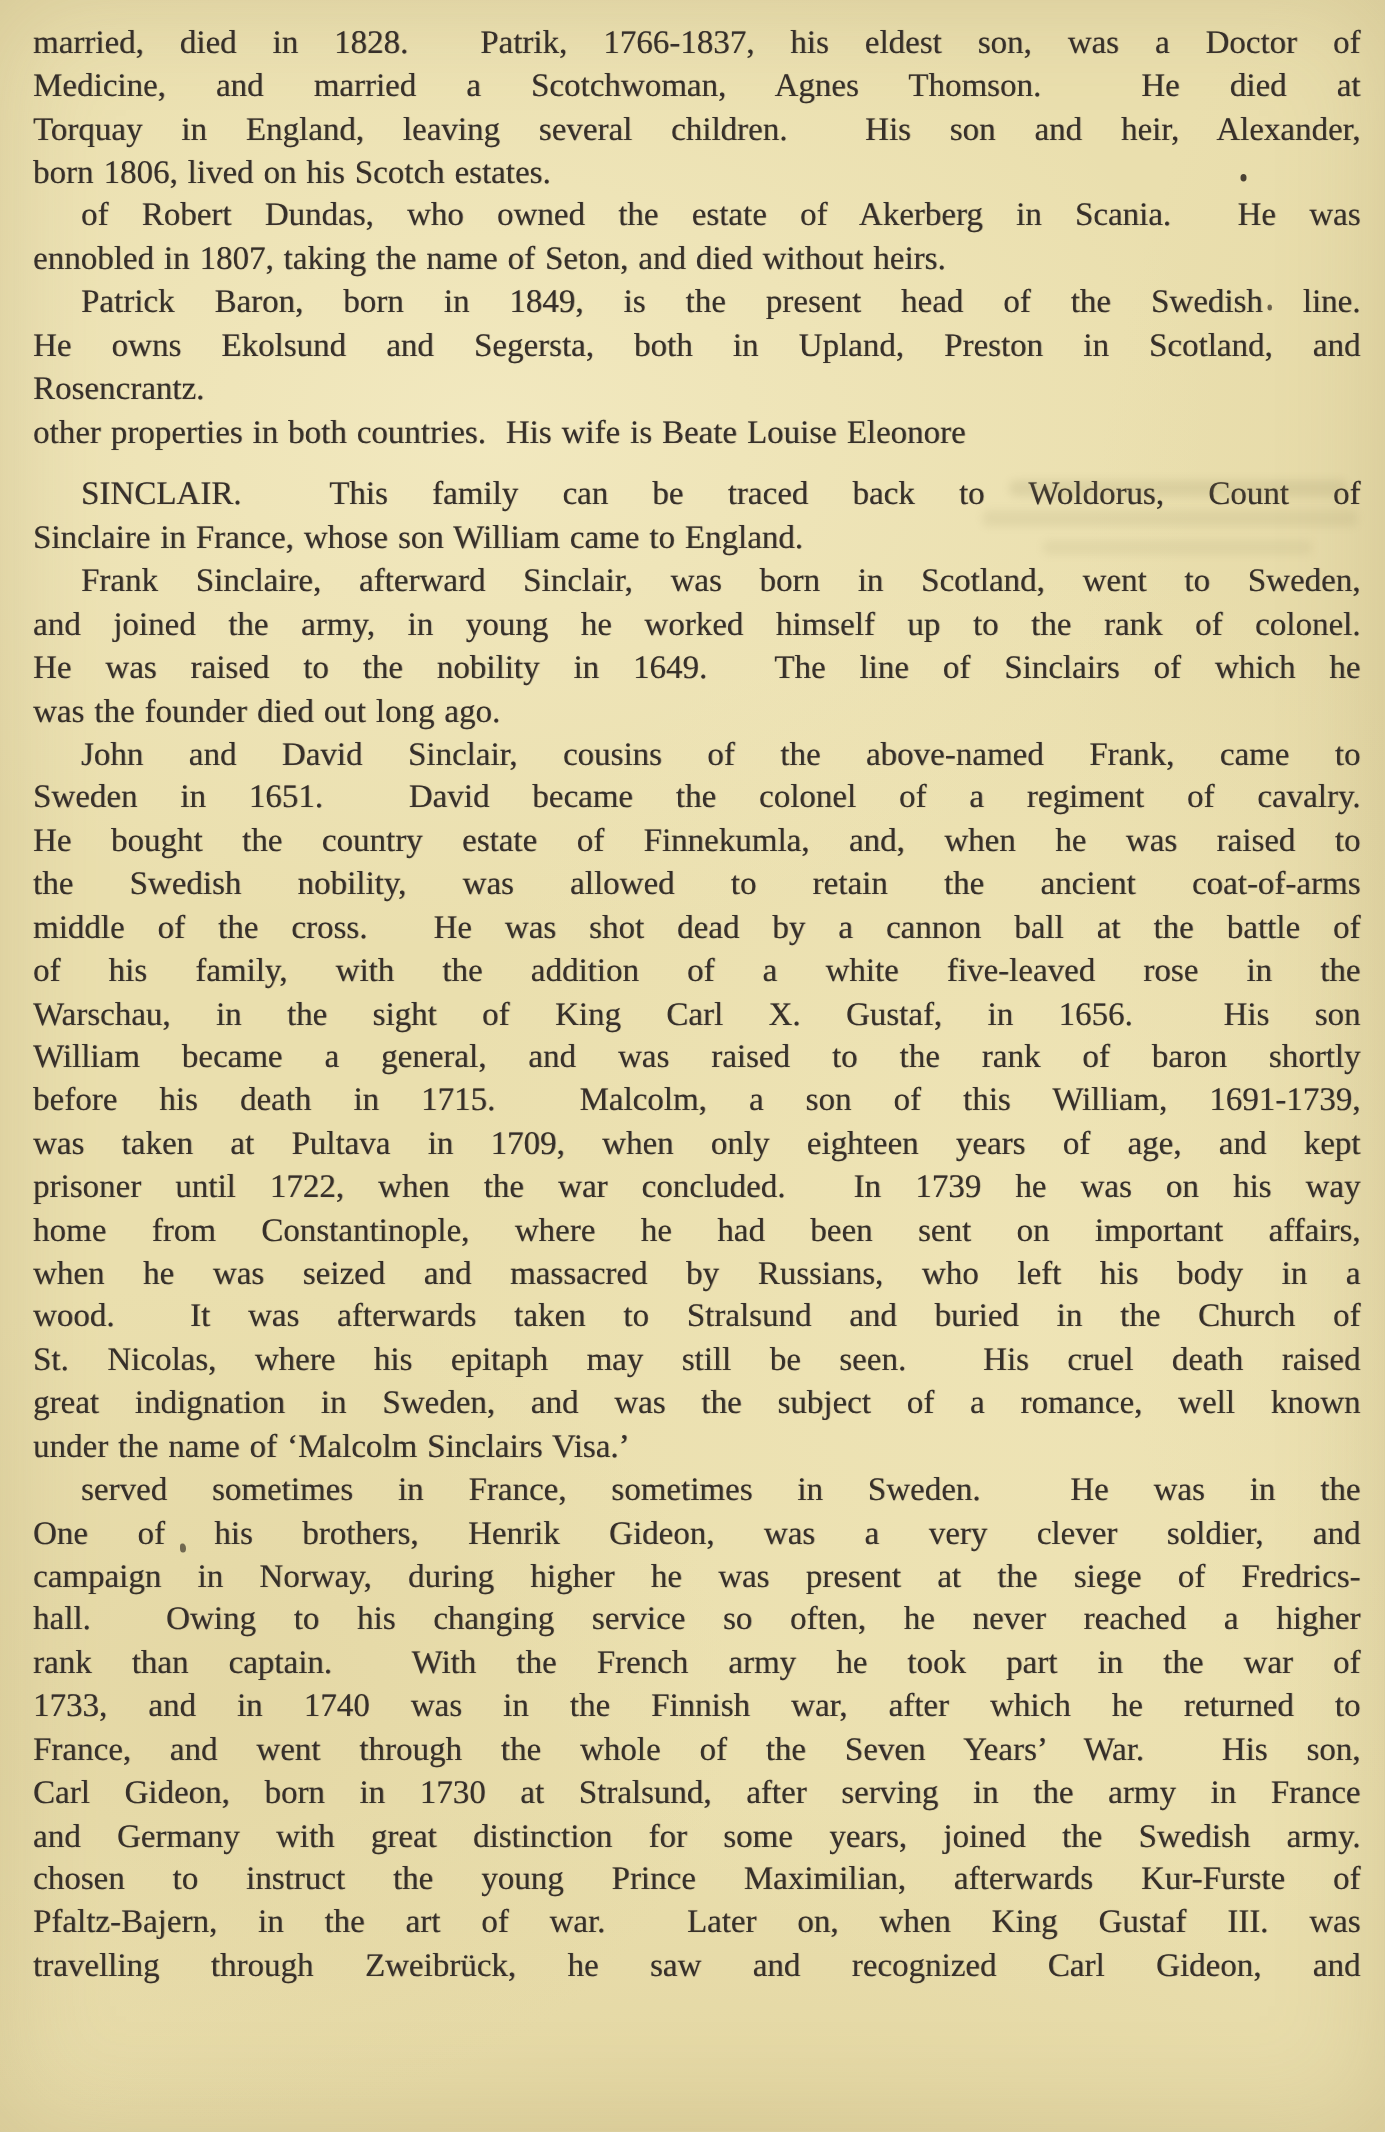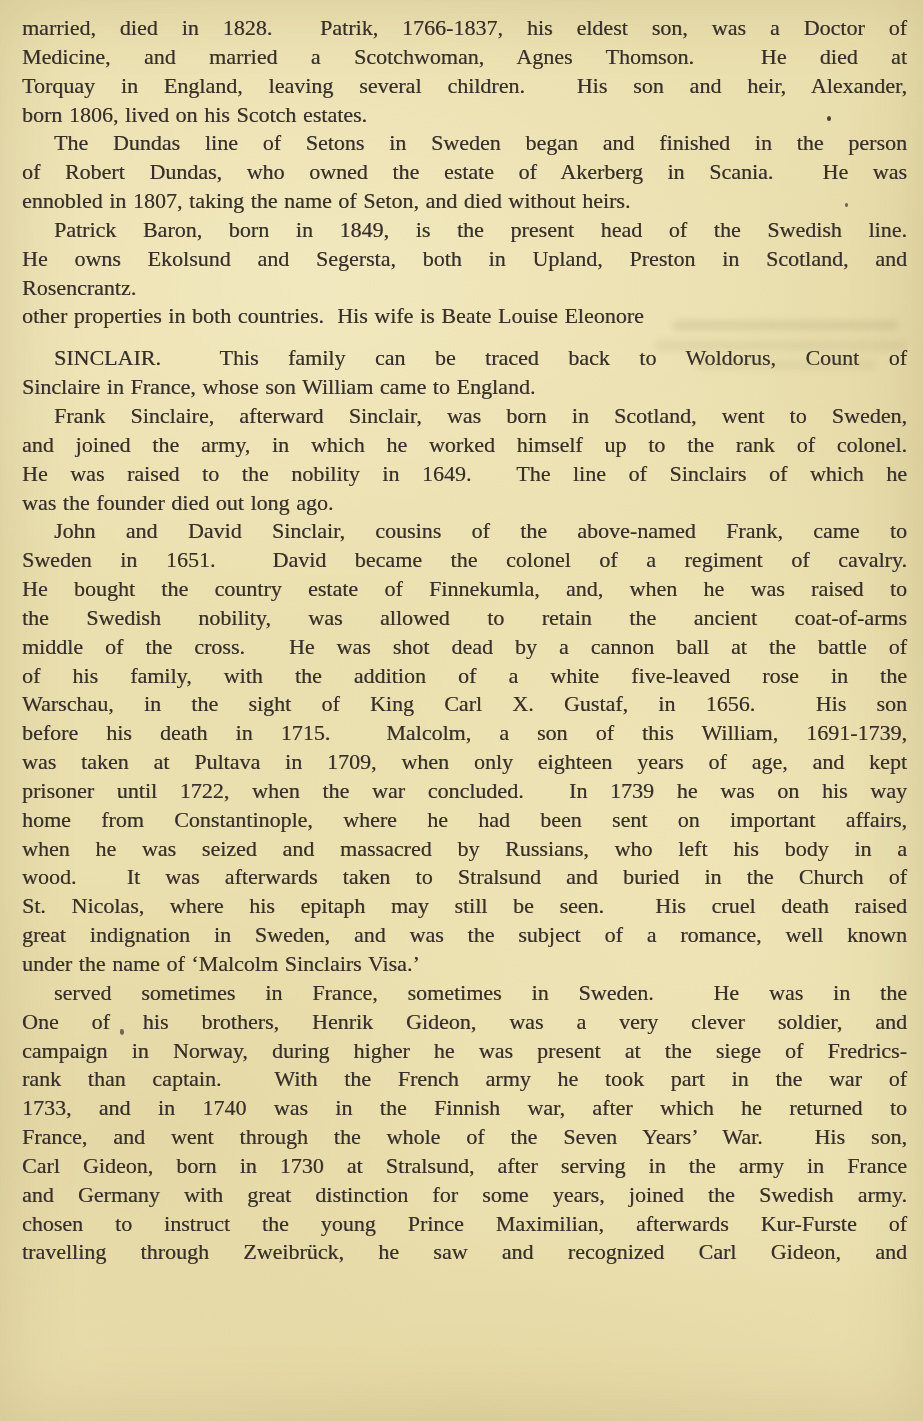--- a/index.html
+++ b/index.html
@@ -79,68 +79,70 @@
 
 <div class="page">
   <div class="text-block">
       <div class="para">
         <div class="line">married, died in 1828.  Patrik, 1766-1837, his eldest son, was a Doctor of</div>
         <div class="line">Medicine, and married a Scotchwoman, Agnes Thomson.  He died at</div>
         <div class="line">Torquay in England, leaving several children.  His son and heir, Alexander,</div>
         <div class="line">born 1806, lived on his Scotch estates.</div>
       </div>
       <div class="para indent">
-        <div class="line">The Dundas line of Setons in Sweden began and finished in the person</div>
         <div class="line">of Robert Dundas, who owned the estate of Akerberg in Scania.  He was</div>
         <div class="line">ennobled in 1807, taking the name of Seton, and died without heirs.</div>
       </div>
       <div class="para indent">
         <div class="line">Patrick Baron, born in 1849, is the present head of the Swedish line.</div>
         <div class="line">He owns Ekolsund and Segersta, both in Upland, Preston in Scotland, and</div>
         <div class="line">Rosencrantz.</div>
         <div class="line">other properties in both countries.  His wife is Beate Louise Eleonore</div>
       </div>
       <div class="para indent section-break">
         <div class="line">SINCLAIR.  This family can be traced back to Woldorus, Count of</div>
         <div class="line">Sinclaire in France, whose son William came to England.</div>
       </div>
       <div class="para indent">
         <div class="line">Frank Sinclaire, afterward Sinclair, was born in Scotland, went to Sweden,</div>
-        <div class="line">and joined the army, in which he worked himself up to the rank of colonel.</div>
+        <div class="line">and joined the army, in young he worked himself up to the rank of colonel.</div>
         <div class="line">He was raised to the nobility in 1649.  The line of Sinclairs of which he</div>
         <div class="line">was the founder died out long ago.</div>
       </div>
       <div class="para indent">
         <div class="line">John and David Sinclair, cousins of the above-named Frank, came to</div>
         <div class="line">Sweden in 1651.  David became the colonel of a regiment of cavalry.</div>
         <div class="line">He bought the country estate of Finnekumla, and, when he was raised to</div>
         <div class="line">the Swedish nobility, was allowed to retain the ancient coat-of-arms</div>
         <div class="line">middle of the cross.  He was shot dead by a cannon ball at the battle of</div>
         <div class="line">of his family, with the addition of a white five-leaved rose in the</div>
         <div class="line">Warschau, in the sight of King Carl X. Gustaf, in 1656.  His son</div>
+        <div class="line">William became a general, and was raised to the rank of baron shortly</div>
         <div class="line">before his death in 1715.  Malcolm, a son of this William, 1691-1739,</div>
         <div class="line">was taken at Pultava in 1709, when only eighteen years of age, and kept</div>
         <div class="line">prisoner until 1722, when the war concluded.  In 1739 he was on his way</div>
         <div class="line">home from Constantinople, where he had been sent on important affairs,</div>
         <div class="line">when he was seized and massacred by Russians, who left his body in a</div>
         <div class="line">wood.  It was afterwards taken to Stralsund and buried in the Church of</div>
         <div class="line">St. Nicolas, where his epitaph may still be seen.  His cruel death raised</div>
         <div class="line">great indignation in Sweden, and was the subject of a romance, well known</div>
         <div class="line">under the name of ‘Malcolm Sinclairs Visa.’</div>
       </div>
       <div class="para indent justify-last">
         <div class="line">served sometimes in France, sometimes in Sweden.  He was in the</div>
         <div class="line">One of his brothers, Henrik Gideon, was a very clever soldier, and</div>
         <div class="line">campaign in Norway, during higher he was present at the siege of Fredrics-</div>
+        <div class="line">hall.  Owing to his changing service so often, he never reached a higher</div>
         <div class="line">rank than captain.  With the French army he took part in the war of</div>
         <div class="line">1733, and in 1740 was in the Finnish war, after which he returned to</div>
         <div class="line">France, and went through the whole of the Seven Years’ War.  His son,</div>
         <div class="line">Carl Gideon, born in 1730 at Stralsund, after serving in the army in France</div>
         <div class="line">and Germany with great distinction for some years, joined the Swedish army.</div>
         <div class="line">chosen to instruct the young Prince Maximilian, afterwards Kur-Furste of</div>
+        <div class="line">Pfaltz-Bajern, in the art of war.  Later on, when King Gustaf III. was</div>
         <div class="line">travelling through Zweibrück, he saw and recognized Carl Gideon, and</div>
       </div>
     </div>
 
   <div class="show-through">
     <div class="smudge s1"></div>
     <div class="smudge s2"></div>
     <div class="smudge s3"></div>
   </div>
 

